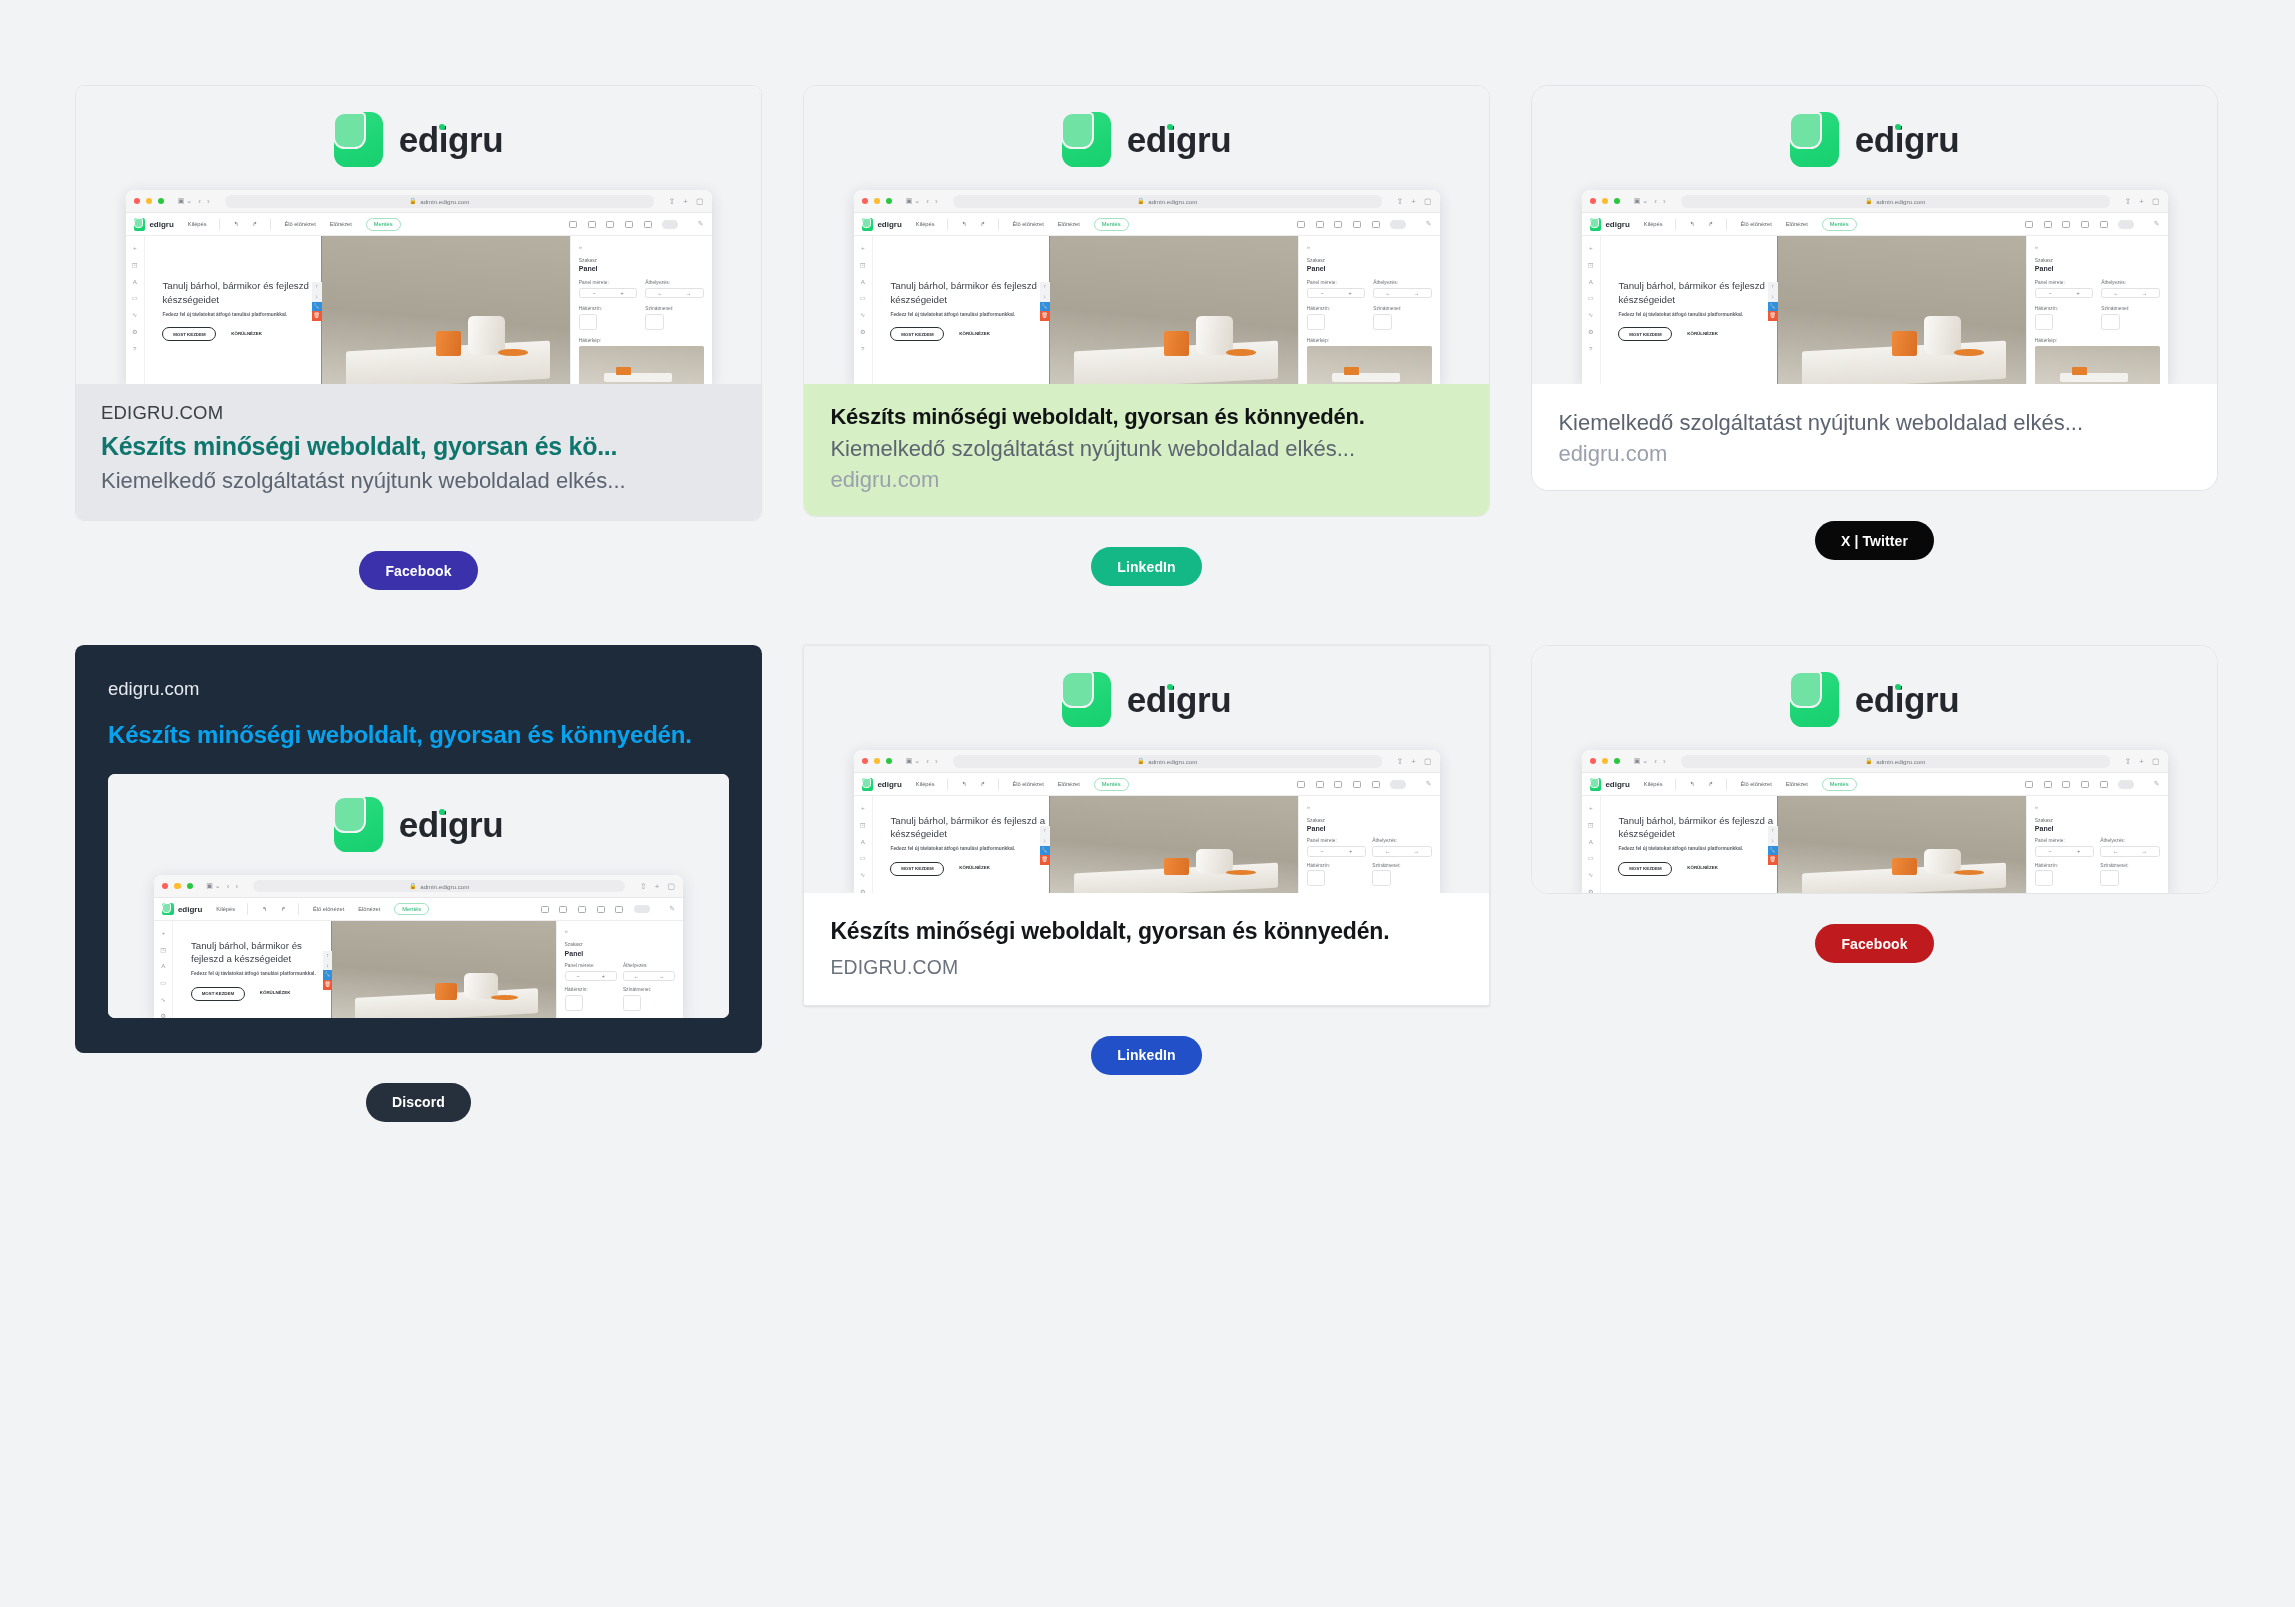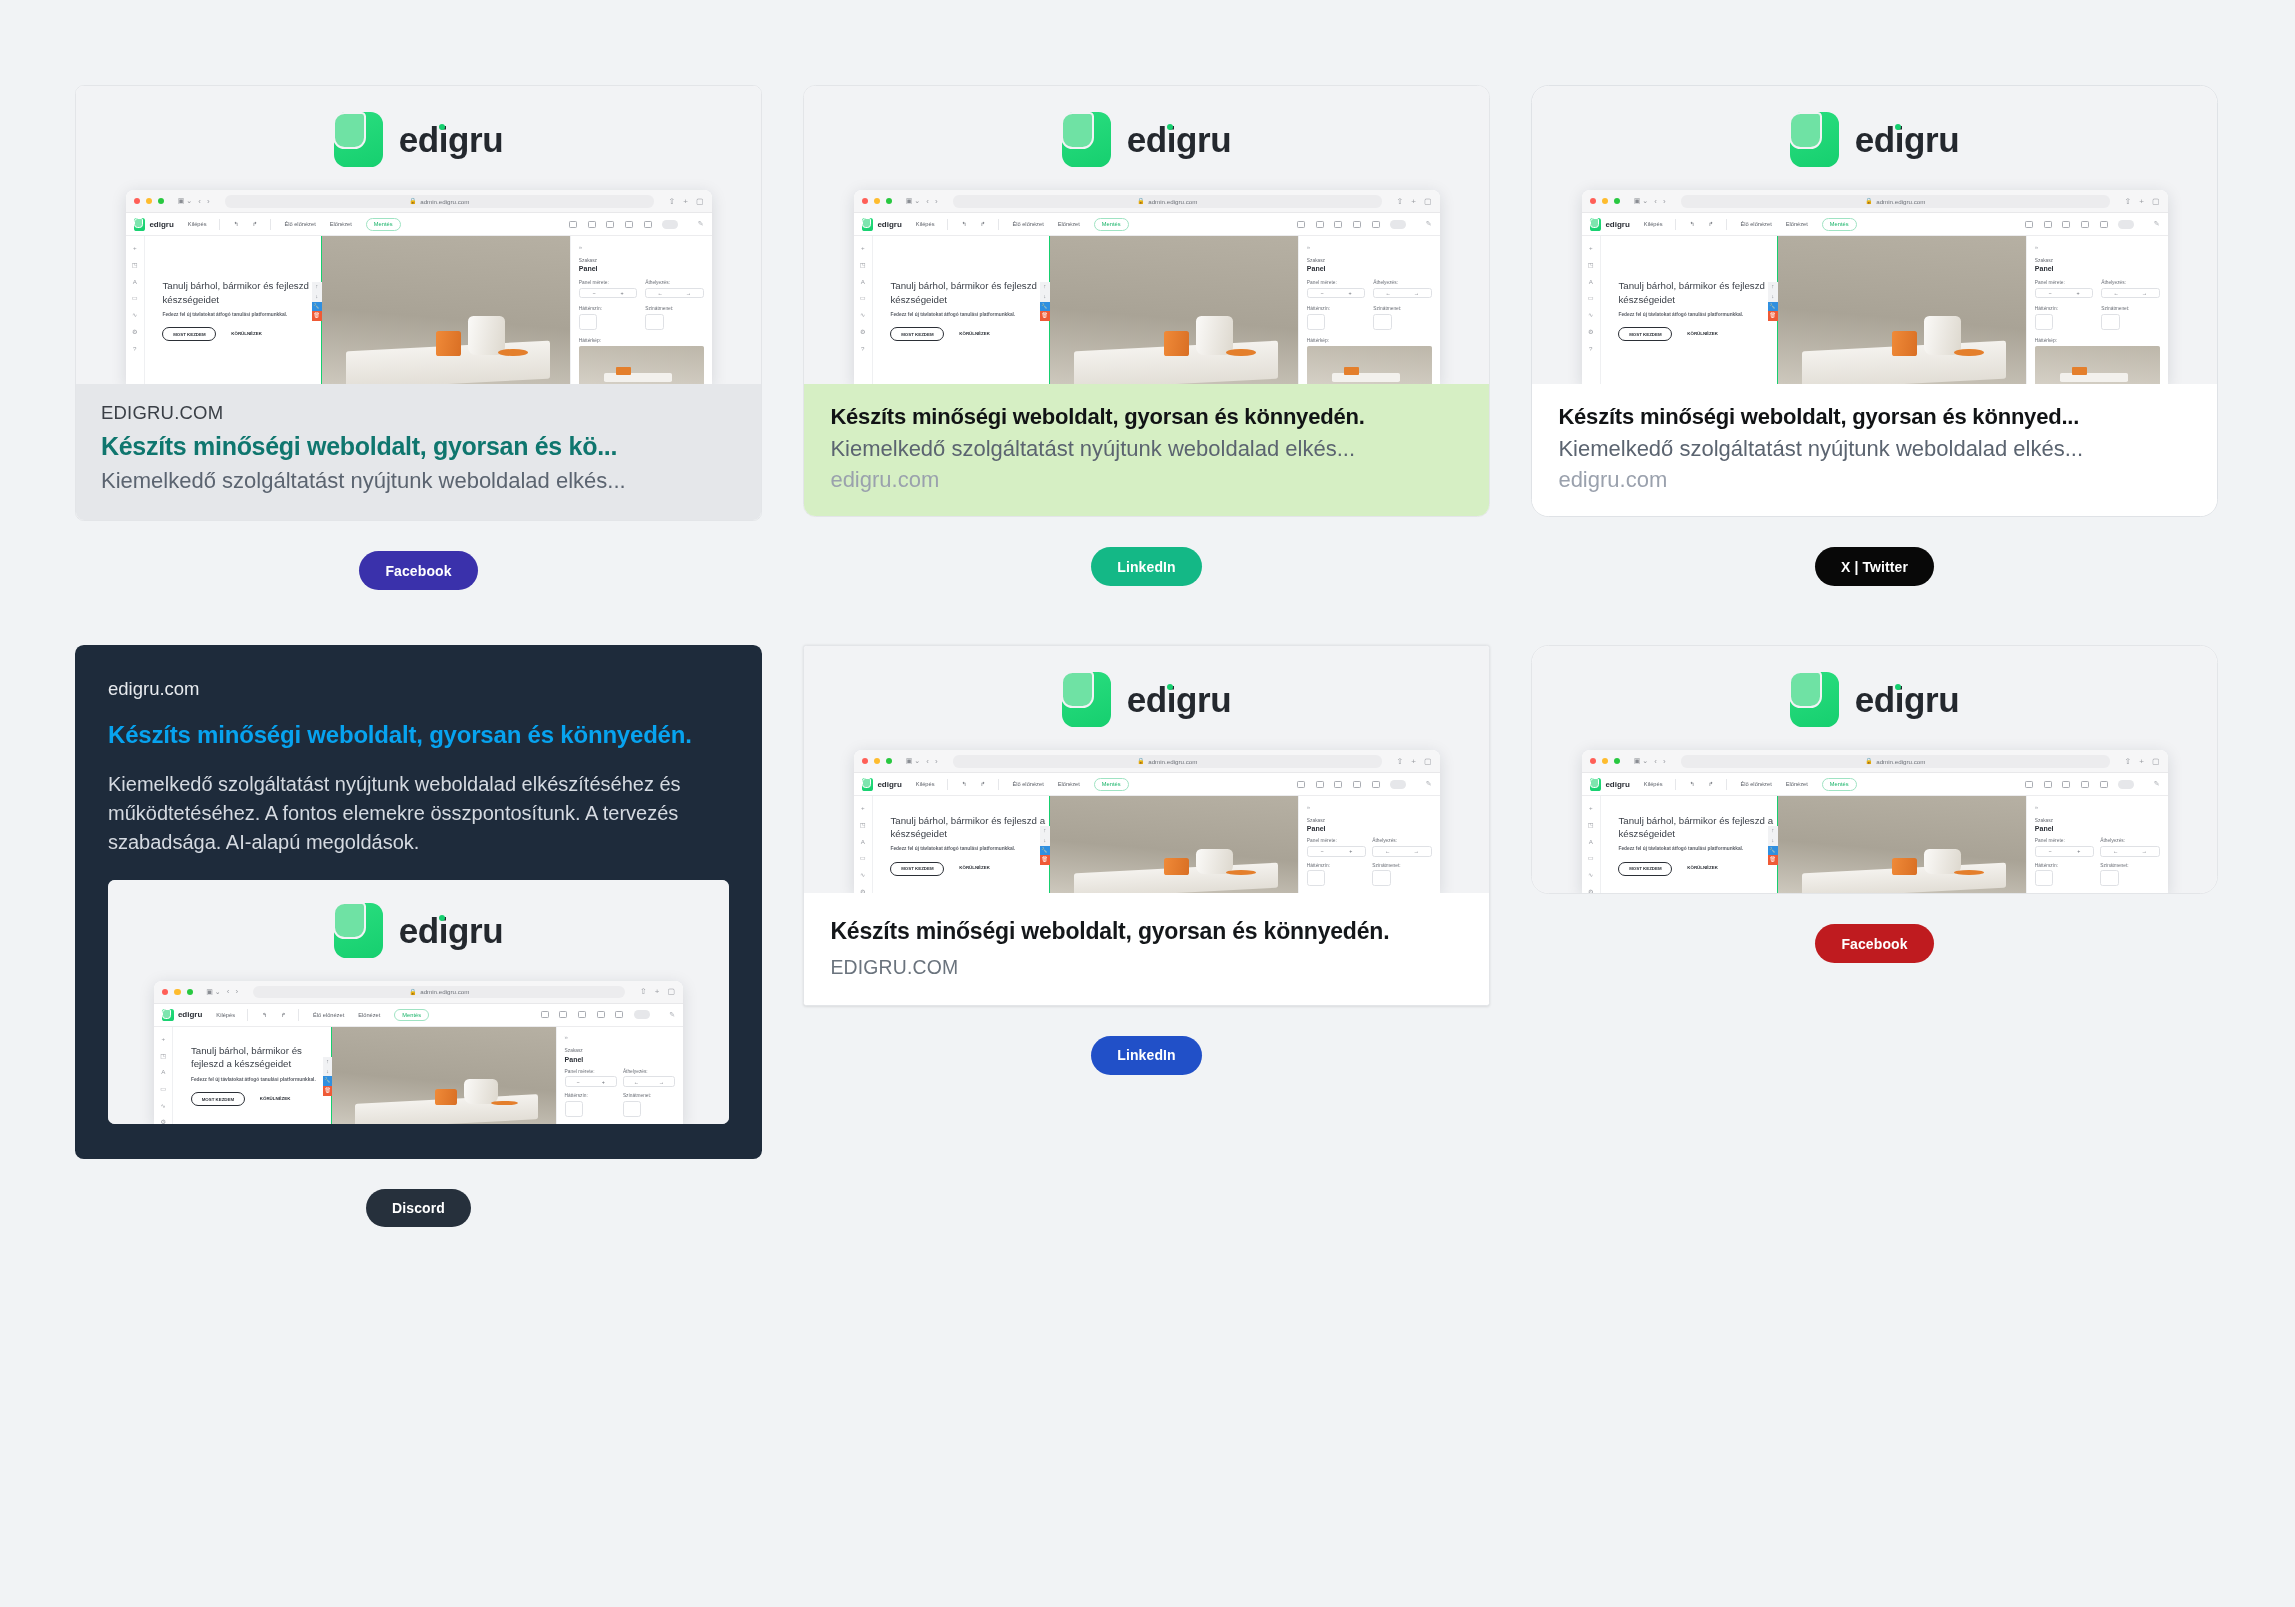--- a/index.html
+++ b/index.html
@@ -598,33 +598,31 @@
                   </div>
                   <div class="mk-lbl">Háttérkép:</div>
                   <div class="mk-thumb"></div>
 
                 </div>
               </div>
             </div>
           </div>
         </div>
         <div class="tb tw">
-          <div class="t-title-tw">Készíts minőségi weboldalt, gyorsan és könnyed...</div>
           <div class="t-desc-tw">Kiemelkedő szolgáltatást nyújtunk weboldalad elkés...</div>
           <div class="t-dom-tw">edigru.com</div>
         </div>
       </div>
       <span class="badge twitter">X | Twitter</span>
     </div>
 
     <div class="cell" style="margin-top:55px">
       <div class="card dc">
         <div class="dc-dom">edigru.com</div>
         <div class="dc-title">Készíts minőségi weboldalt, gyorsan és könnyedén.</div>
-        <div class="dc-body">Kiemelkedő szolgáltatást nyújtunk weboldalad elkészítéséhez és működtetéséhez. A fontos elemekre összpontosítunk. A tervezés szabadsága. AI-alapú megoldások.</div>
         <div class="dc-embed">
           <div class="hero shrink" style="background:#f2f3f5;padding-bottom:0;">
             <div class="logo-lockup">
               <div class="logo-mark">
                   <div class="base"></div>
                   <div class="tile"></div>
                 </div>
               <div class="logo-word">
                 <span>edigru</span><span class="dot"></span>
               </div>

